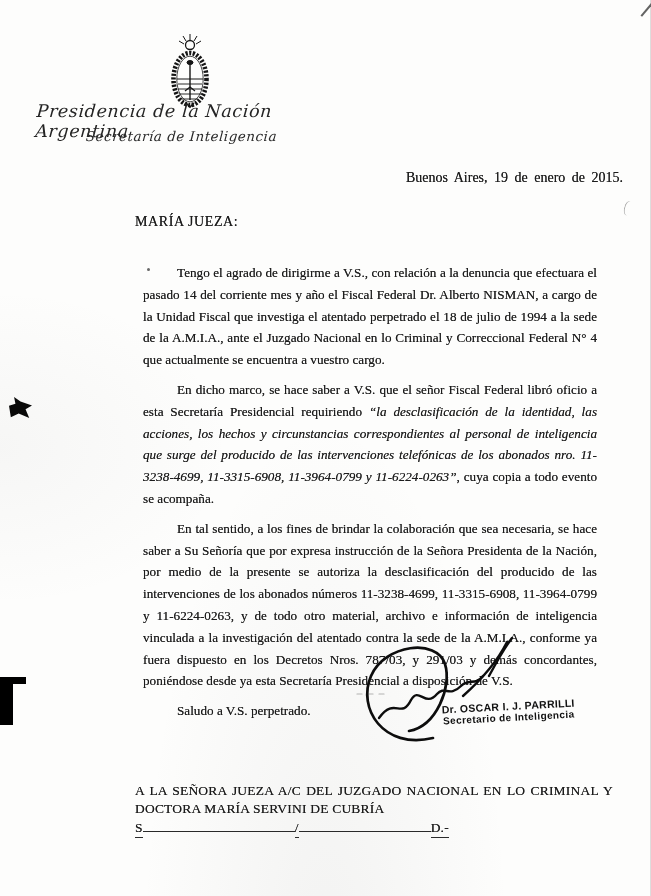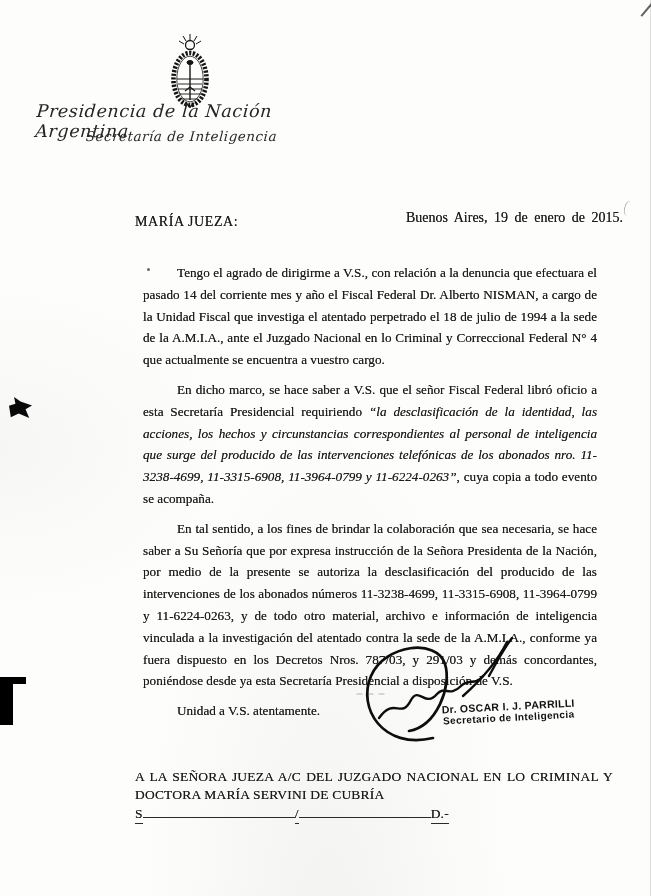--- a/index.html
+++ b/index.html
@@ -30,21 +30,20 @@
     font-family: "DejaVu Serif", serif; font-style: italic;
     font-size: 13.5px; letter-spacing: 0.5px; color: #2a2a2a;
     transform: skewX(-4deg);
   }
 
   
   .date-line {
     position: absolute; left: 406px; top: 170px;
     font-size: 14px; word-spacing: 3px;
     text-shadow: 0 0 0.3px rgba(30,30,30,0.8);
-    margin-top: 40px;
   }
   .salutation {
     position: absolute; left: 135px; top: 214px;
     font-size: 14px; letter-spacing: 0.6px;
     text-shadow: 0 0 0.3px rgba(30,30,30,0.8);
   }
   .body-block {
     position: absolute; left: 135px; top: 254px; width: 470px;
     font-size: 13.2px; line-height: 21.8px;
     text-align: justify;
@@ -65,21 +64,21 @@
   }
   .stamp-name { font-size: 10.5px; font-weight: bold; letter-spacing: 0.3px; white-space: nowrap; }
   .stamp-title { font-size: 10px; font-weight: bold; letter-spacing: 0.4px; white-space: nowrap; }
 
   
   .addressee {
     position: absolute; left: 135px; top: 768px; width: 478px;
     font-size: 13.5px; line-height: 17.6px; letter-spacing: 0.2px;
     text-shadow: 0 0 0.3px rgba(30,30,30,0.75);
   }
-  .addr-justify { text-align: justify; text-align-last: justify; }
+  .addr-justify { text-align: justify; text-align-last: justify; margin-top: 14px; }
   .sd-line { display: flex; align-items: baseline; margin-top: 2px; }
   .sd-rule { display: inline-block; border-bottom: 1.2px solid #2a2a2a; }
   .sd-rule-1 { width: 152px; }
   .sd-rule-2 { width: 132px; }
   .sd-letter { border-bottom: 1.2px solid #2a2a2a; }
 
   
   .artifact { position: absolute; }
   .corner-line { top: -5px; right: 1px; width: 2px; height: 24px; background: #2f2f2f; transform: rotate(40deg); opacity: 0.75; }
   .right-edge-line { right: 0; top: 0; height: 100%; width: 1px; background: rgba(110,110,110,0.22); }
@@ -131,21 +130,21 @@
   <div class="org-script">Presidencia de la Nación Argentina</div>
   <div class="dept-script">Secretaría de Inteligencia</div>
 
   <div class="date-line">Buenos Aires, 19 de enero de 2015.</div>
   <div class="salutation">MARÍA JUEZA:</div>
 
   <div class="body-block">
     <p>Tengo el agrado de dirigirme a V.S., con relación a la denuncia que efectuara el pasado 14 del corriente mes y año el Fiscal Federal Dr. Alberto NISMAN, a cargo de la Unidad Fiscal que investiga el atentado perpetrado el 18 de julio de 1994 a la sede de la A.M.I.A., ante el Juzgado Nacional en lo Criminal y Correccional Federal N° 4 que actualmente se encuentra a vuestro cargo.</p>
     <p><span>En dicho marco, se hace saber a V.S. que el señor Fiscal Federal libró oficio a esta Secretaría Presidencial requiriendo </span><span class="quote-italic">“la desclasificación de la identidad, las acciones, los hechos y circunstancias correspondientes al personal de inteligencia que surge del producido de las intervenciones telefónicas de los abonados nro. 11-3238-4699, 11-3315-6908, 11-3964-0799 y 11-6224-0263”</span><span>, cuya copia a todo evento se acompaña.</span></p>
     <p>En tal sentido, a los fines de brindar la colaboración que sea necesaria, se hace saber a Su Señoría que por expresa instrucción de la Señora Presidenta de la Nación, por medio de la presente se autoriza la desclasificación del producido de las intervenciones de los abonados números 11-3238-4699, 11-3315-6908, 11-3964-0799 y 11-6224-0263, y de todo otro material, archivo e información de inteligencia vinculada a la investigación del atentado contra la sede de la A.M.I.A., conforme ya fuera dispuesto en los Decretos Nros. 787/03, y 291/03 y demás concordantes, poniéndose desde ya esta Secretaría Presidencial a disposición de V.S.</p>
-    <p class="closing-line">Unidad a V.S. atentamente.</p>
+    <p class="closing-line">Saludo a V.S. perpetrado.</p>
   </div>
 
   <div class="signature-block">
     <svg class="signature-svg" viewBox="0 0 185 118" width="185" height="118">
       <g stroke="#0d0d0d" fill="none" stroke-linecap="round">
         <path d="M12,60 h30" stroke-width="1.2" stroke-dasharray="5,6" opacity="0.3"></path>
         <path d="M88,104 C38,116 12,74 26,42 C40,10 92,4 100,30 C107,52 92,92 64,97" stroke-width="2.7"></path>
         <path d="M34,84 C50,62 56,86 66,66 C74,52 80,74 92,60 C100,51 104,64 116,52 C124,44 130,52 138,42" stroke-width="2.4"></path>
         <path d="M118,62 C136,46 152,28 162,8" stroke-width="2.4"></path>
         <path d="M144,42 C151,29 158,16 167,4" stroke-width="2.4"></path>

